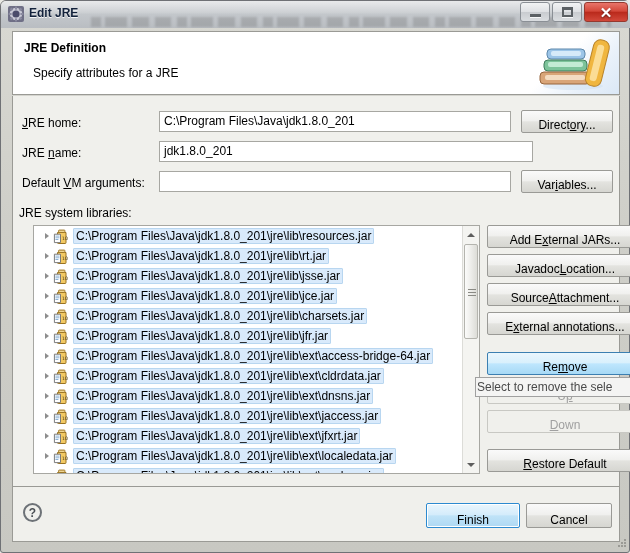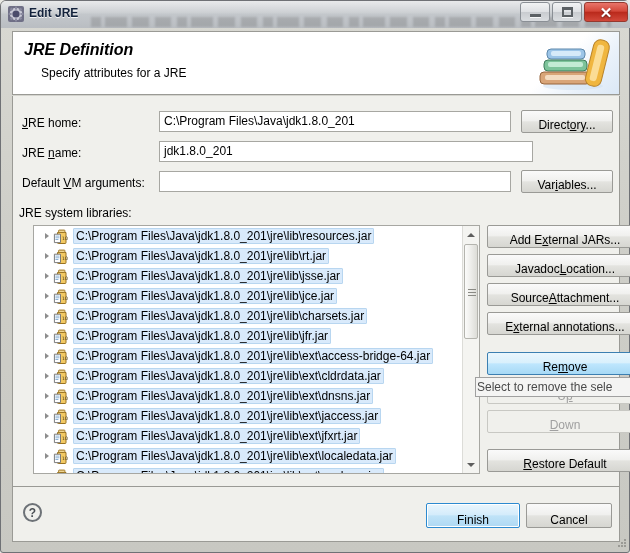--- a/index.html
+++ b/index.html
@@ -99,24 +99,24 @@
     position: absolute;
     left: 11px; top: 30px;
     width: 608px; height: 64px;
     box-sizing: border-box;
     border: 1px solid #9a9a95;
     background: #ffffff;
     overflow: hidden;
   }
   .header-title {
     position: absolute; left: 11px; top: 9px;
-    font-size: 16px; font-weight: bold; color: #000; font-style: italic;
+    font-size: 12px; font-weight: bold; color: #000;
   }
   .header-sub {
-    position: absolute; left: 28px; top: 34px;
+    position: absolute; left: 20px; top: 34px;
     font-size: 12px; color: #000;
   }
   .header-art {
     position: absolute; right: 0; top: 0;
     width: 92px; height: 62px;
     background: linear-gradient(135deg, #ffffff 40%, #e9f1fa 70%, #dbe8f6 100%);
   }
 
   
   .body-area {

